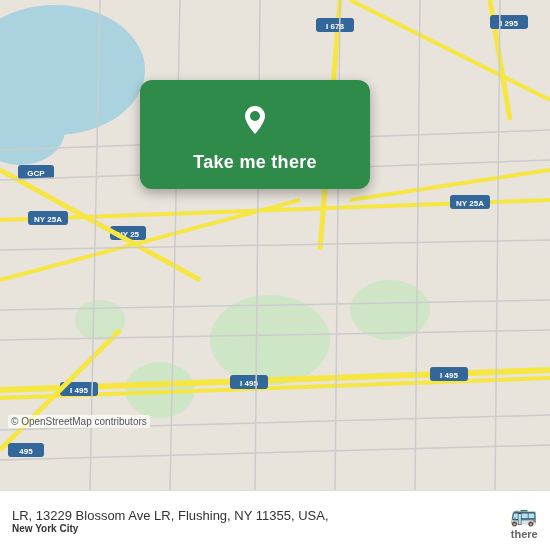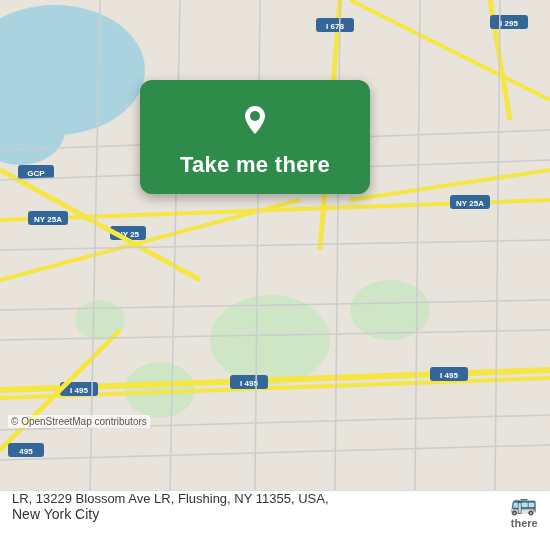--- a/index.html
+++ b/index.html
@@ -53,52 +53,52 @@
     }
 
     .pin-icon {
       width: 44px;
       height: 44px;
       margin-bottom: 10px;
     }
 
     .button-label {
       color: white;
-      font-size: 22px;
+      font-size: 18px;
       font-weight: 600;
       letter-spacing: 0.3px;
     }
 
     
     #bottom-bar {
       width: 550px;
       height: 60px;
       background-color: white;
       display: flex;
-      align-items: flex-start;
+      align-items: center;
       justify-content: space-between;
       padding: 0 12px;
       border-top: 1px solid #ddd;
     }
 
     .address-block {
       display: flex;
       flex-direction: column;
     }
 
     .address-line1 {
       font-size: 13px;
       color: #333;
       font-weight: 500;
     }
 
     .address-line2 {
-      font-size: 14px;
+      font-size: 10px;
       color: #333;
-      font-weight: 400;
+      font-weight: 700;
     }
 
     .moovit-logo {
       display: flex;
       flex-direction: column;
       align-items: center;
     }
 
     .moovit-icon {
       font-size: 22px;

